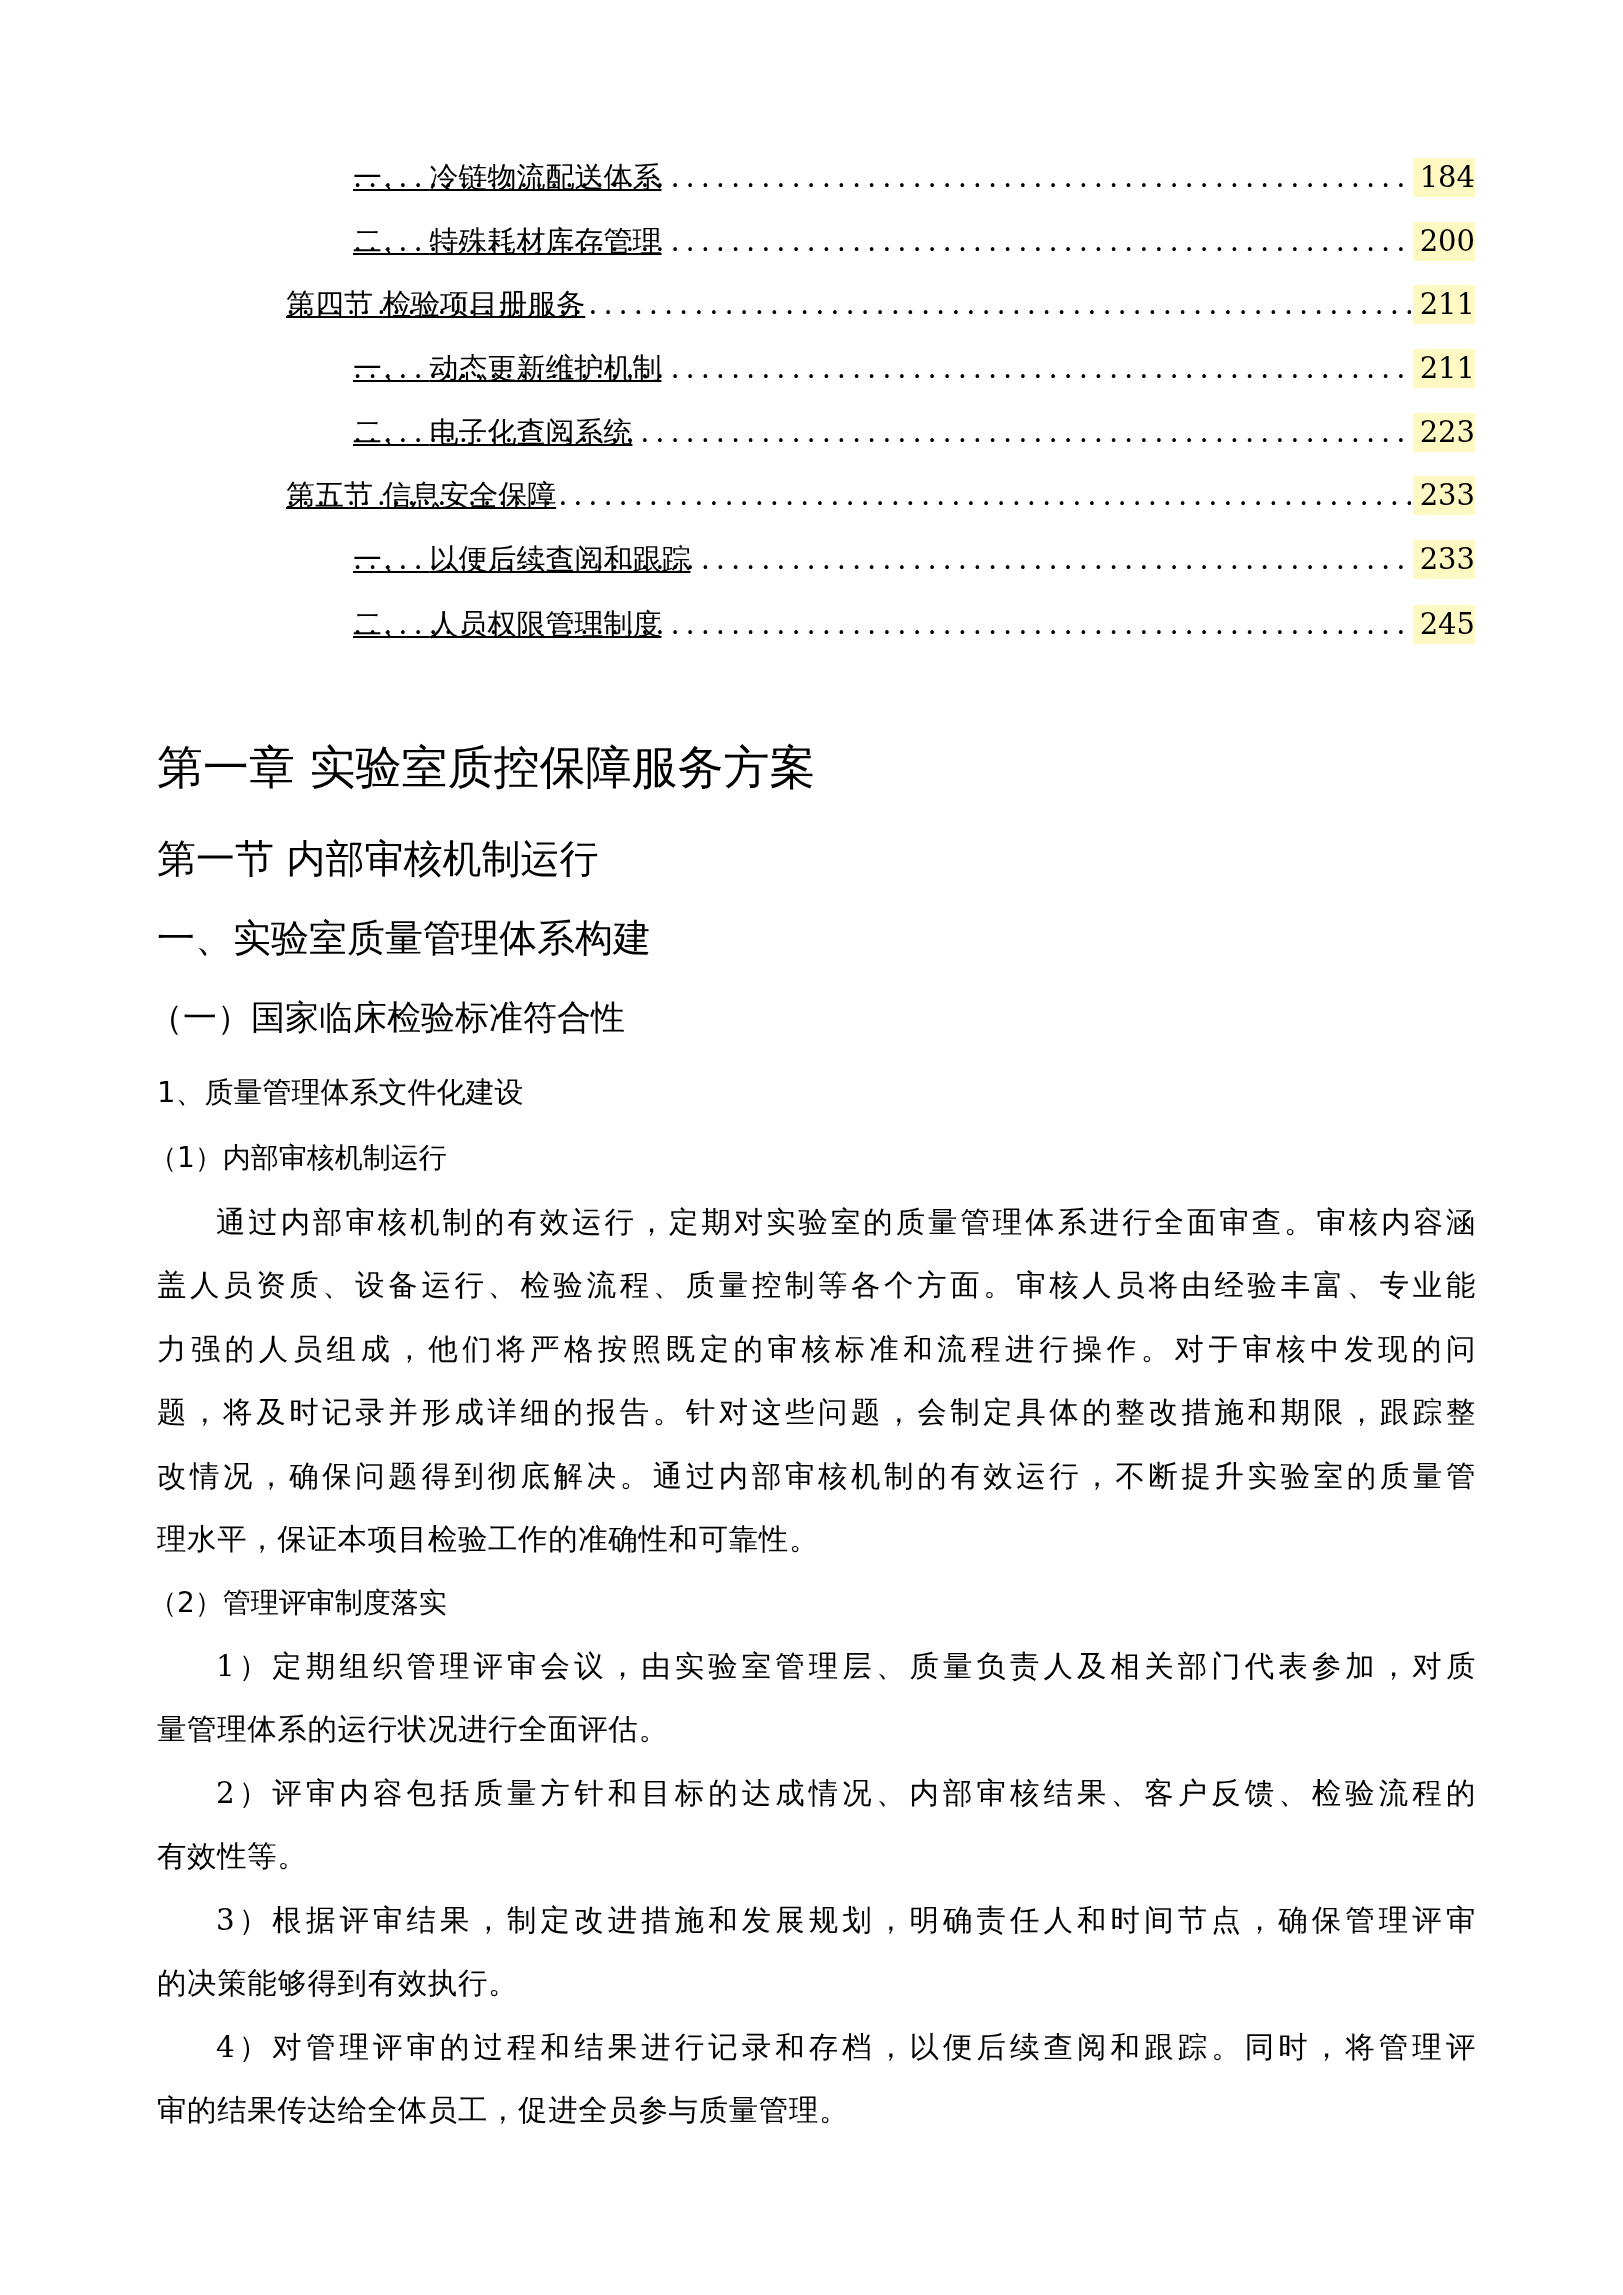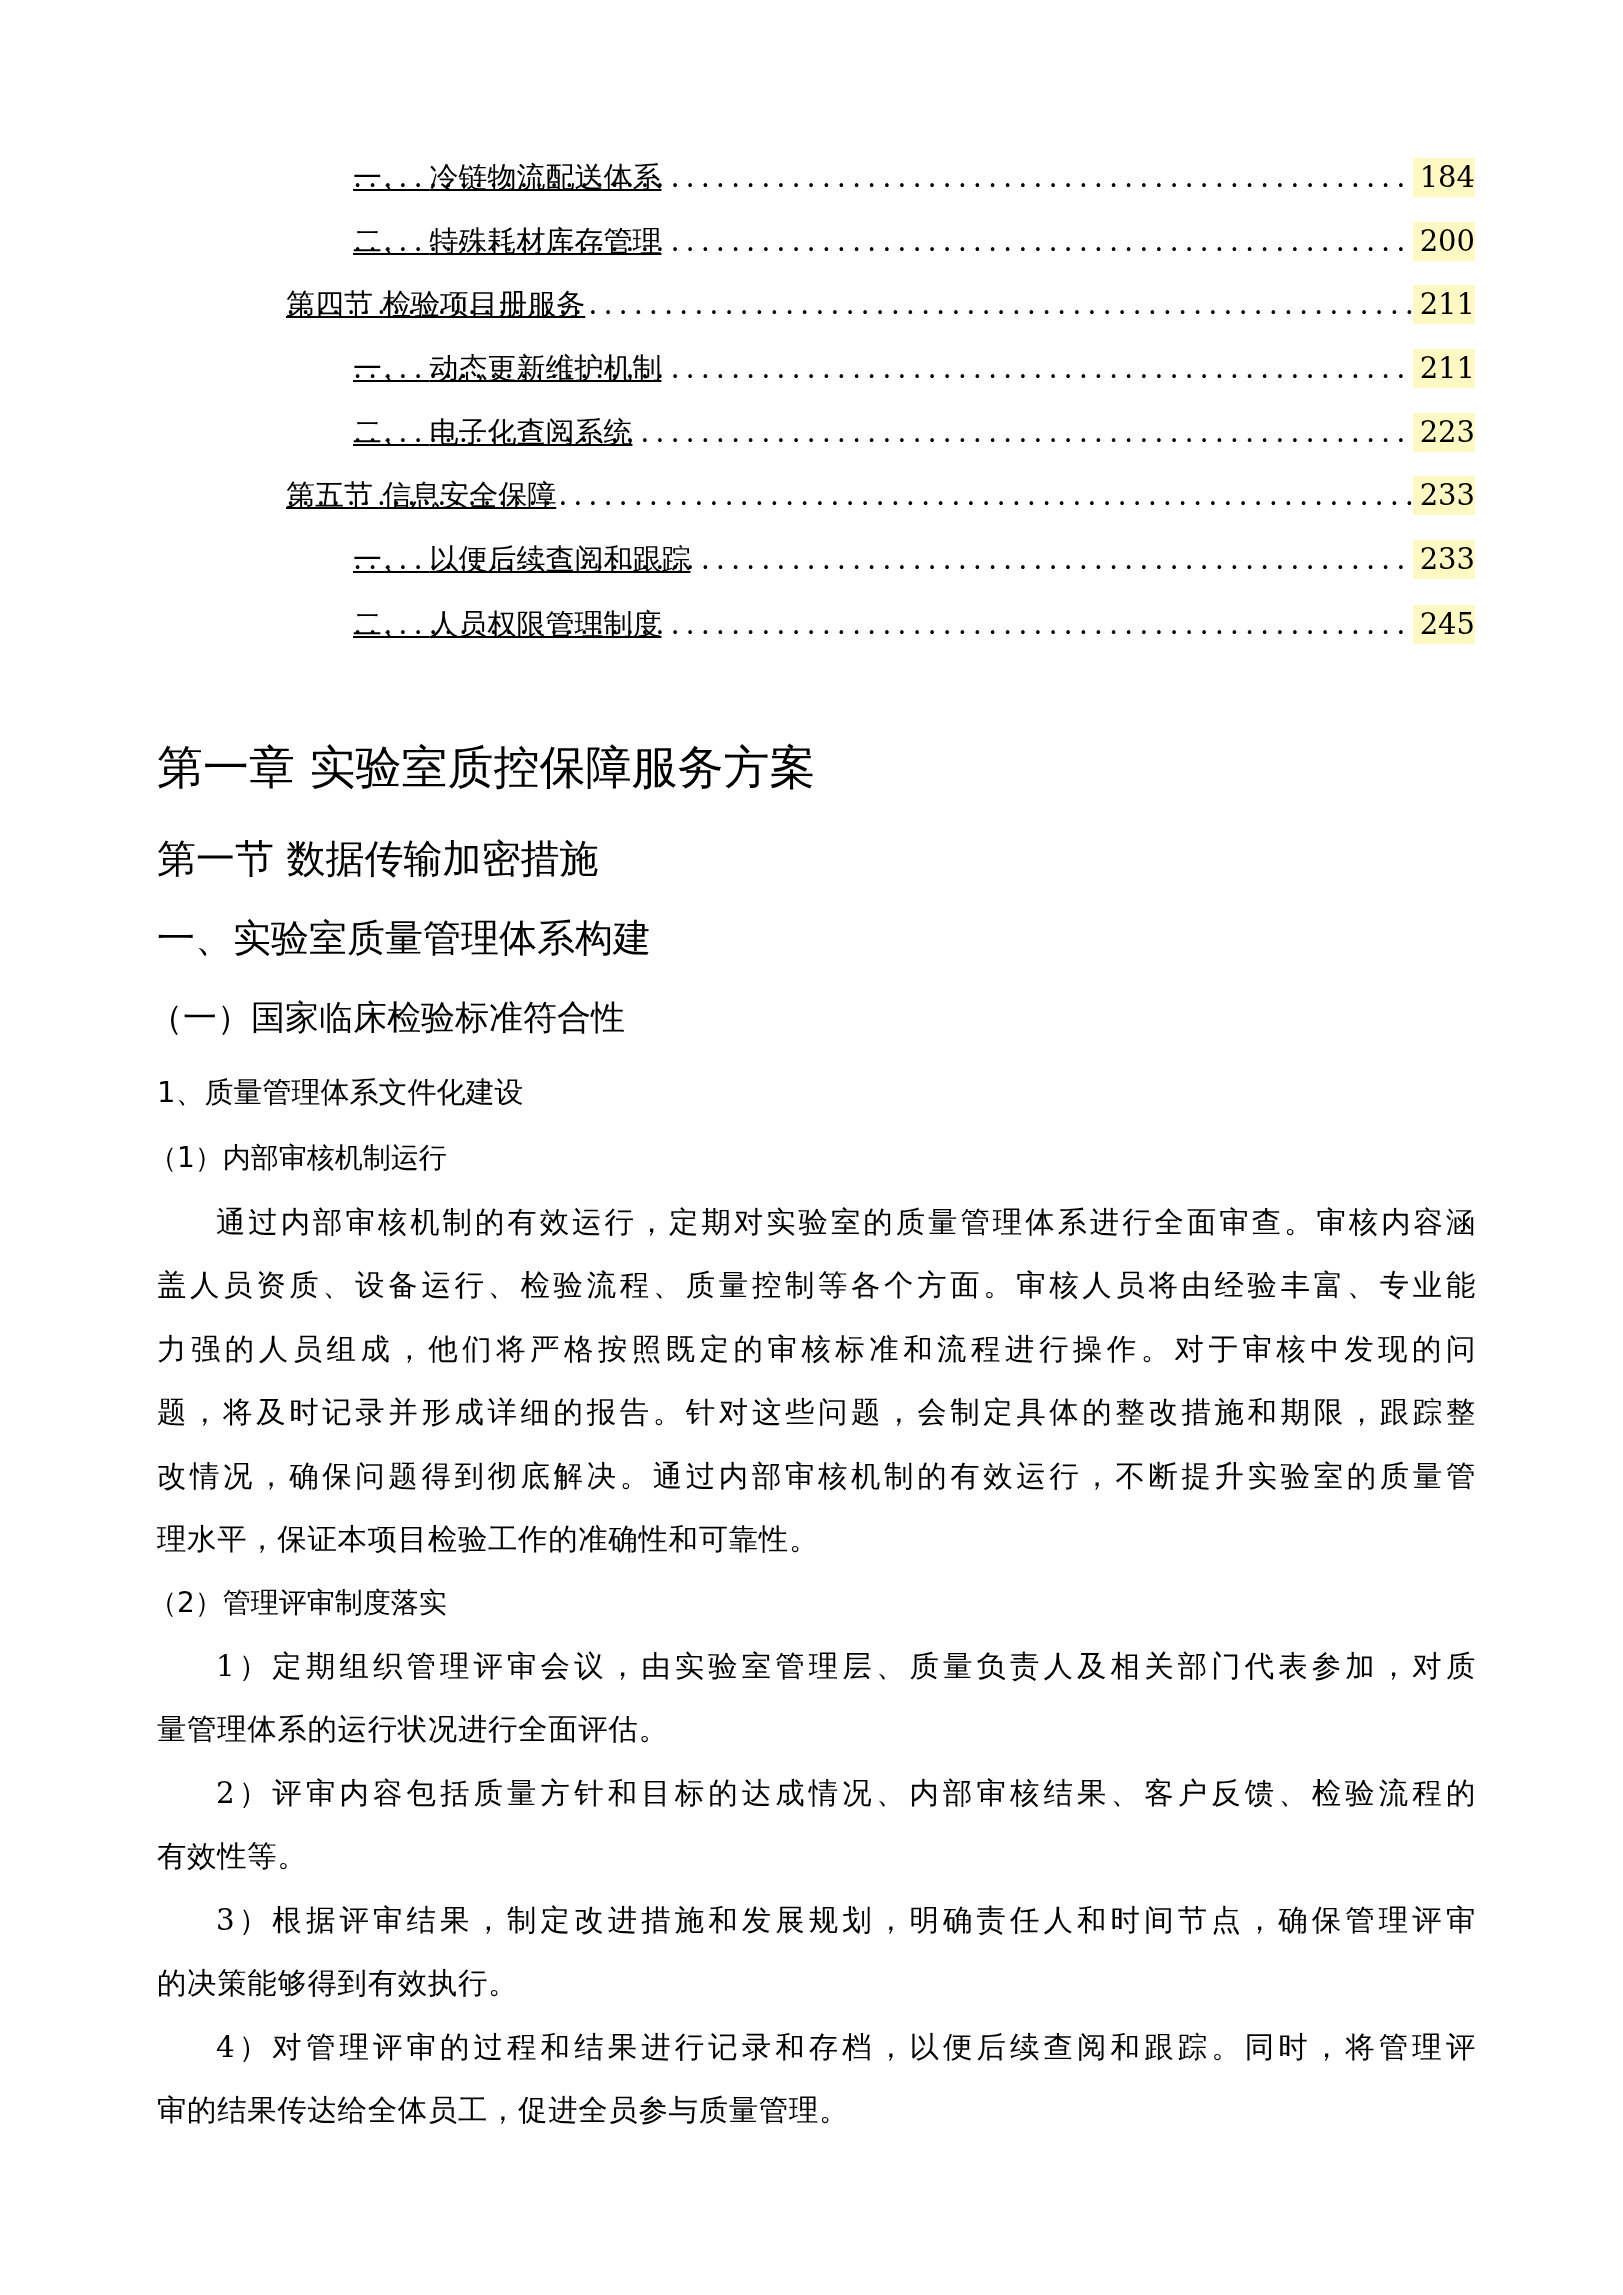--- a/index.html
+++ b/index.html
@@ -60,21 +60,21 @@
     <span class="toc-page">233</span>
   </div>
   <div class="toc-row" style="top:605px">
     <span class="toc-label" style="left:353px"><span>二、</span>&nbsp;&nbsp;<span>人员权限管理制度</span></span>
     <span class="toc-dots" style="left:353px;right:196px">................................................................................................................................</span>
     <span class="toc-page">245</span>
   </div>
 </div>
 
 <div class="h h-chapter" style="top:737px">第一章  实验室质控保障服务方案</div>
-<div class="h h-section" style="top:832px">第一节  数据传输加密措施</div>
+<div class="h h-section" style="top:832px">第一节  内部审核机制运行</div>
 <div class="h h-1" style="top:913px">一、实验室质量管理体系构建</div>
 <div class="h h-2" style="top:995px">（一）国家临床检验标准符合性</div>
 <div class="h h-3" style="top:1073px">1、质量管理体系文件化建设</div>
 <div class="h h-4" style="top:1139px">（1）内部审核机制运行</div>
 
 <div>
   <div class="body-line indent" style="top:1203px">通过内部审核机制的有效运行，定期对实验室的质量管理体系进行全面审查。审核内容涵</div>
   <div class="body-line" style="top:1266px">盖人员资质、设备运行、检验流程、质量控制等各个方面。审核人员将由经验丰富、专业能</div>
   <div class="body-line" style="top:1330px">力强的人员组成，他们将严格按照既定的审核标准和流程进行操作。对于审核中发现的问</div>
   <div class="body-line" style="top:1393px">题，将及时记录并形成详细的报告。针对这些问题，会制定具体的整改措施和期限，跟踪整</div>

